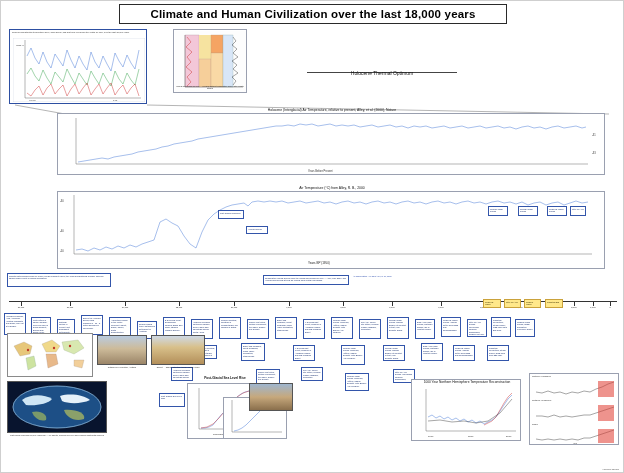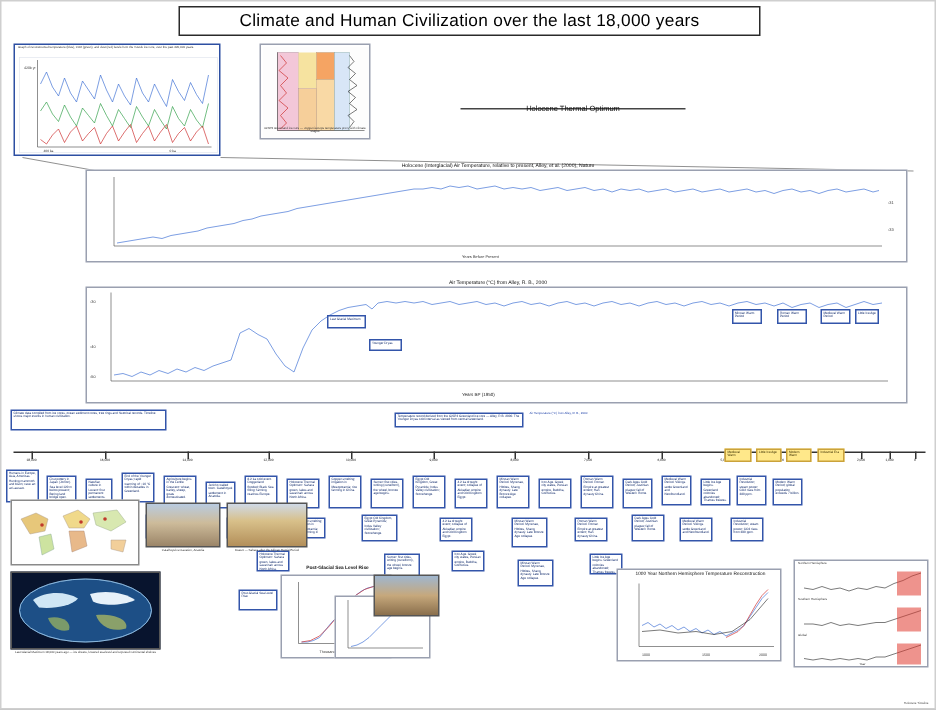--- a/index.html
+++ b/index.html
@@ -7,21 +7,21 @@
   #poster{
     position:relative;width:624px;height:473px;background:#ffffff;overflow:hidden;
     border:1px solid #cfcfcf;box-sizing:border-box;
   }
   .abs{position:absolute;box-sizing:border-box;}
   
   #title-bar{
     left:118px;top:3px;width:388px;height:20px;border:1px solid #2a2a2a;background:#fff;
     display:flex;align-items:center;justify-content:center;
   }
-  #title-bar span{font-size:11.5px;color:#000;letter-spacing:.2px;}
+  #title-bar span{font-size:11.5px;color:#000;letter-spacing:.2px;font-weight:bold;}
   
   .panel{background:#fff;border:1px solid #9aa0b0;}
   .panel-blue{border:1px solid #2d4fa2;}
   .nano{font-size:2px;line-height:1.1;color:#333;}
   .micro{font-size:3.2px;line-height:1.2;color:#111;}
   .chart-title{font-size:3.4px;color:#111;text-align:center;}
   
   .note{
     background:#ffffff;border:1px solid #3355aa;color:#102a6b;
     font-size:2.1px;line-height:1.15;padding:1px;overflow:hidden;

